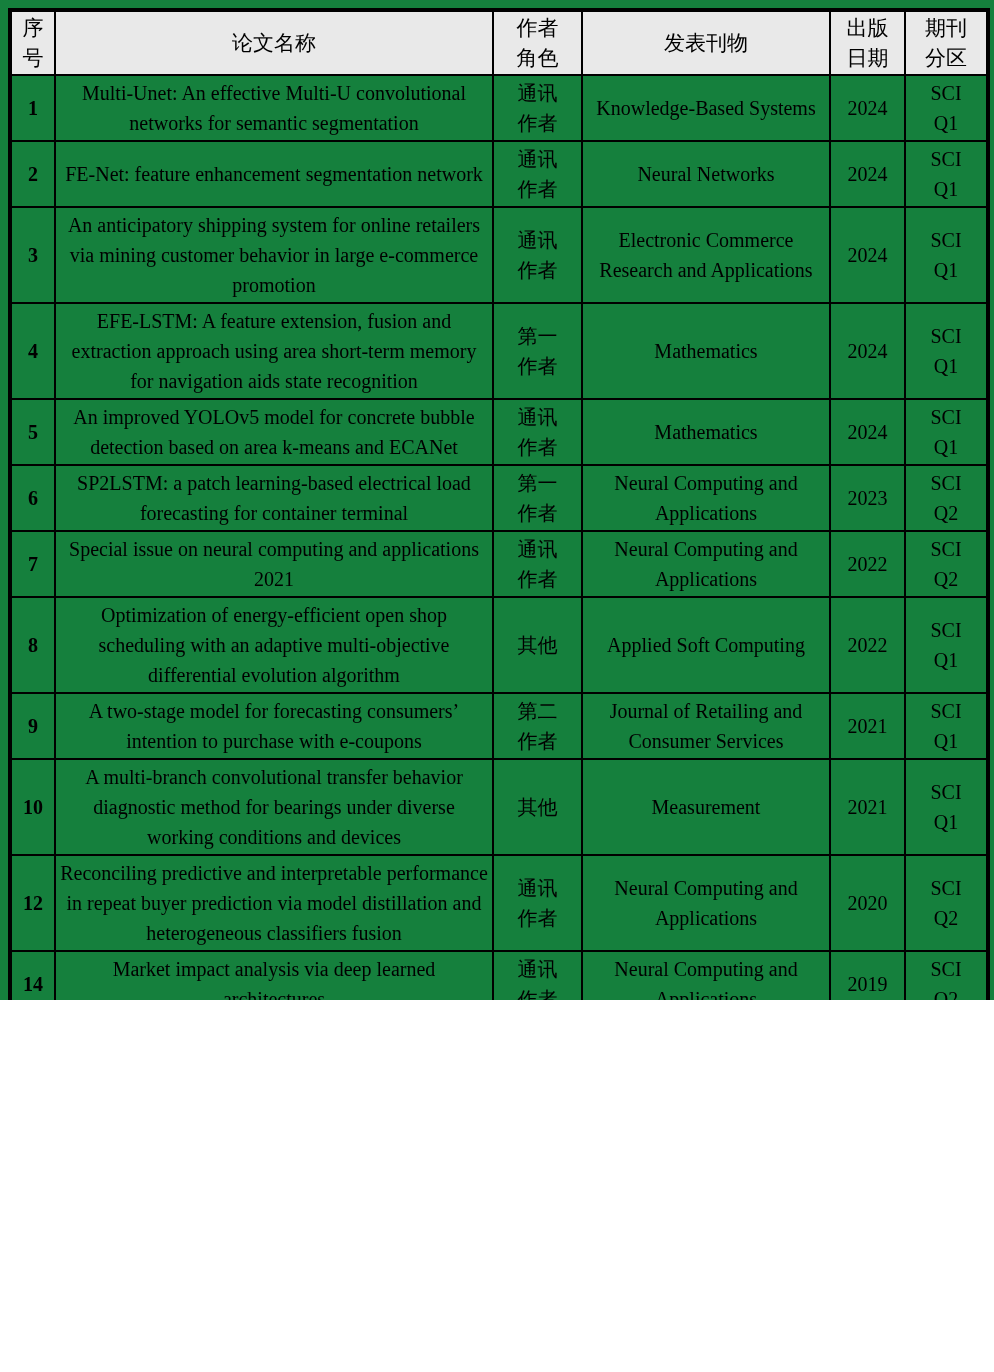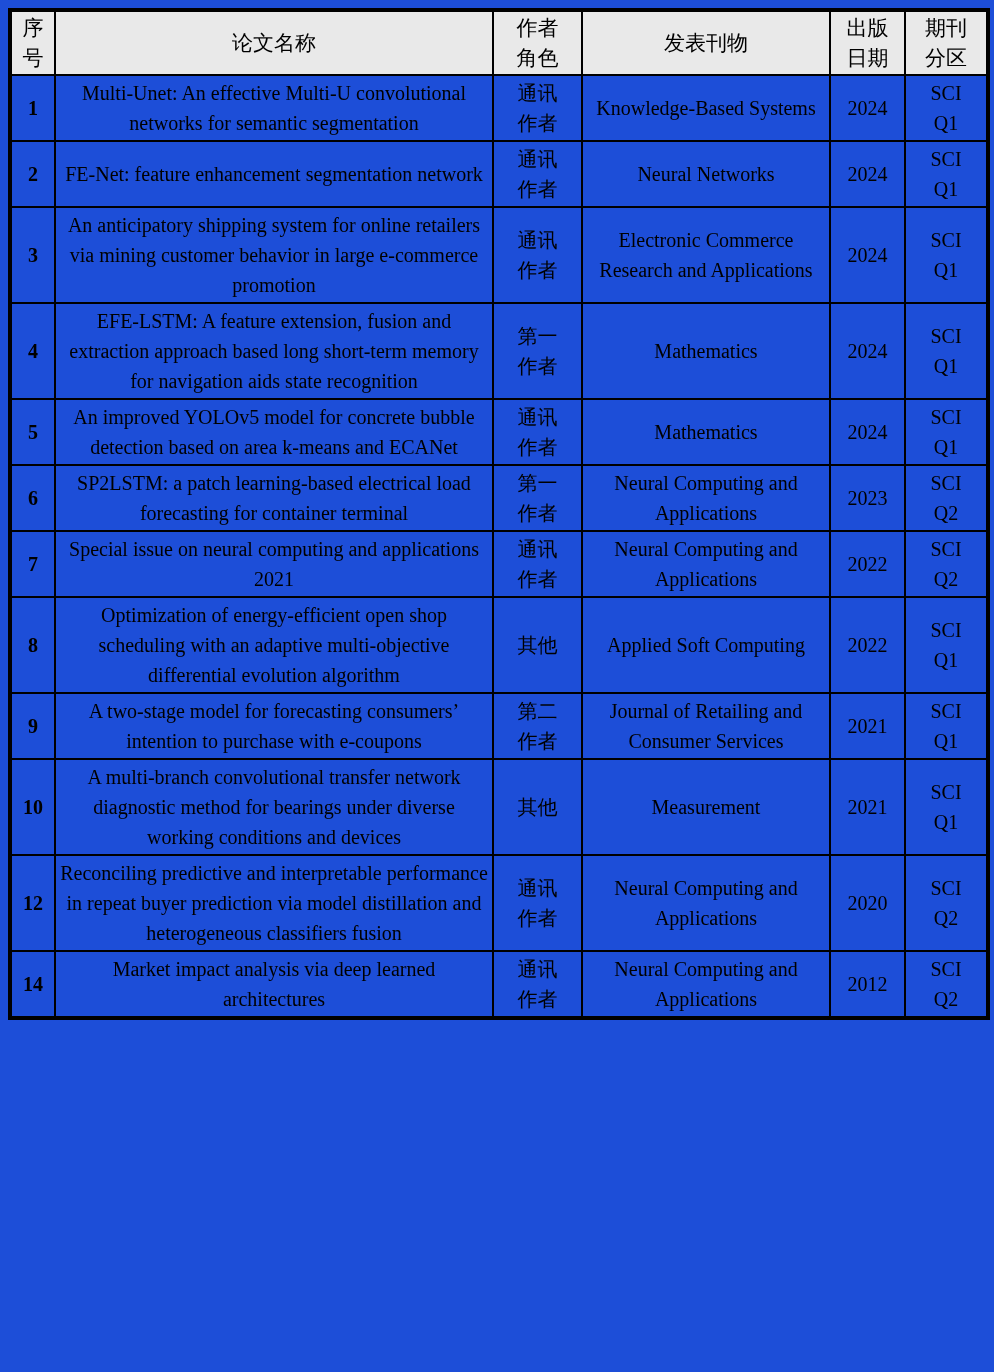--- a/index.html
+++ b/index.html
@@ -4,23 +4,23 @@
 <style>
   * { box-sizing: border-box; }
   html, body {
     margin: 0; padding: 0;
     background: #ffffff;
     font-family: "Liberation Serif", "DejaVu Serif", serif;
     color: #000000;
   }
   .sheet {
     width: 994px;
-    height: 1372px;
+    height: 1000px;
     padding: 8px 8px 8px 8px;
-    background: #1d4ed8;
+    background: #15803d;
     overflow: hidden;
   }
   table.pub-table {
     width: 978px;
     border-collapse: collapse;
     table-layout: fixed;
     border: 4px solid #000000;
   }
   .pub-table th, .pub-table td {
     border: 2px solid #000000;
@@ -99,21 +99,21 @@
     <td class="c-role">通讯
 作者</td>
     <td class="c-venue">Electronic Commerce Research and Applications</td>
     <td class="c-date">2024</td>
     <td class="c-partition">SCI
 Q1</td>
   </tr>
 
   <tr>
     <td class="c-index">4</td>
-    <td class="c-title">EFE-LSTM: A feature extension, fusion and extraction approach based long short-term memory for navigation aids state recognition</td>
+    <td class="c-title">EFE-LSTM: A feature extension, fusion and extraction approach using area short-term memory for navigation aids state recognition</td>
     <td class="c-role">第一
 作者</td>
     <td class="c-venue">Mathematics</td>
     <td class="c-date">2024</td>
     <td class="c-partition">SCI
 Q1</td>
   </tr>
 
   <tr>
     <td class="c-index">5</td>
@@ -164,21 +164,21 @@
     <td class="c-role">第二
 作者</td>
     <td class="c-venue">Journal of Retailing and Consumer Services</td>
     <td class="c-date">2021</td>
     <td class="c-partition">SCI
 Q1</td>
   </tr>
 
   <tr>
     <td class="c-index">10</td>
-    <td class="c-title">A multi-branch convolutional transfer network diagnostic method for bearings under diverse working conditions and devices</td>
+    <td class="c-title">A multi-branch convolutional transfer behavior diagnostic method for bearings under diverse working conditions and devices</td>
     <td class="c-role">其他</td>
     <td class="c-venue">Measurement</td>
     <td class="c-date">2021</td>
     <td class="c-partition">SCI
 Q1</td>
   </tr>
 
 
   <tr>
     <td class="c-index">12</td>
@@ -191,19 +191,19 @@
 Q2</td>
   </tr>
 
 
   <tr>
     <td class="c-index">14</td>
     <td class="c-title">Market impact analysis via deep learned architectures</td>
     <td class="c-role">通讯
 作者</td>
     <td class="c-venue">Neural Computing and Applications</td>
-    <td class="c-date">2012</td>
+    <td class="c-date">2019</td>
     <td class="c-partition">SCI
 Q2</td>
   </tr>
 </tbody>
   </table>
 </div>
 
 </body></html>

